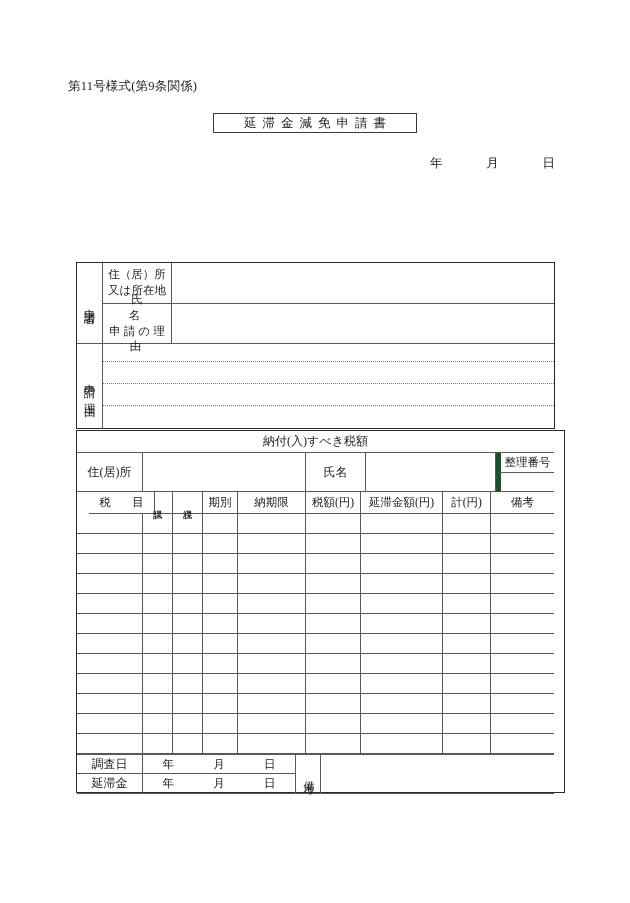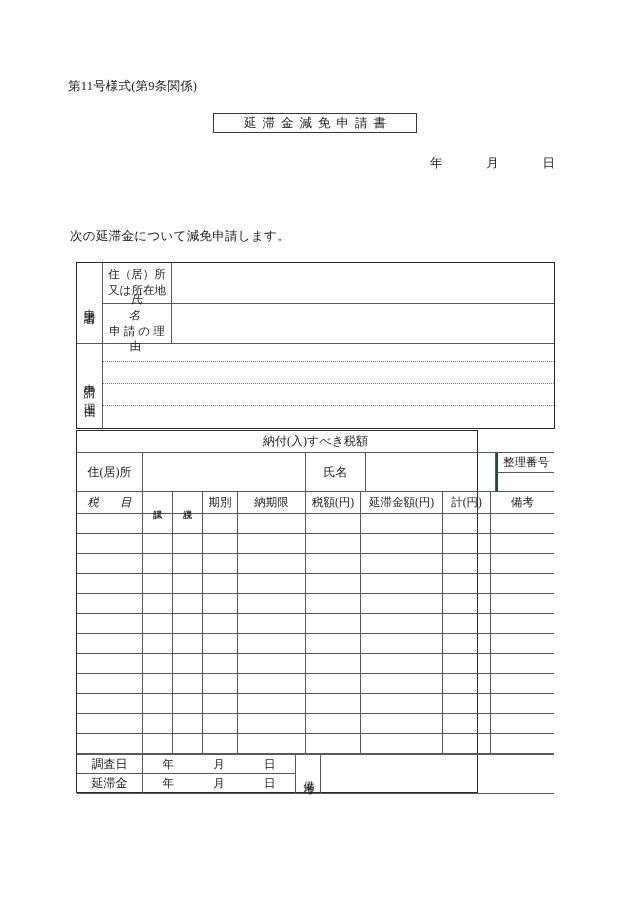--- a/index.html
+++ b/index.html
@@ -83,21 +83,21 @@
   .cell {
     position: absolute;
     box-sizing: border-box;
     display: flex;
     align-items: center;
     justify-content: center;
     font-size: 11.5px;
     line-height: 1.25;
     text-align: center;
   }
-  .bl { border-left: 2px solid #14532d; }
+  .bl { border-left: 5px solid #14532d; }
   .br { border-right: 1px solid #595959; }
   .bt { border-top: 1px solid #595959; }
   .bb { border-bottom: 1px solid #595959; }
 
   .vert {
     writing-mode: vertical-rl;
     text-orientation: upright;
     letter-spacing: 2px;
   }
   .vert-tight {
@@ -120,21 +120,20 @@
     line-height: 1.35;
   }
   .spread {
     display: inline-block;
     letter-spacing: 3px;
     text-indent: 3px;
   }
   .wide-sp {
     letter-spacing: 5px;
     text-indent: 5px;
-    font-style: italic;
   }
   .dotted-line {
     position: absolute;
     border-top: 1px dotted #7a7a7a;
   }
   .date-cells {
     position: absolute;
     display: flex;
     align-items: center;
     justify-content: space-around;
@@ -152,21 +151,20 @@
   <div class="title-box">
     <span>延滞金減免申請書</span>
   </div>
 
   <div class="date-line">
     <span>年</span>
     <span>月</span>
     <span>日</span>
   </div>
 
-  <div class="lead-text">次の延滞金について減免申請します。</div>
 
   <div class="frame" style="left:76px; top:262px; width:479px; height:167px;">
 
     <div class="cell br bb vert" style="left:0; top:0; width:26px; height:81px; font-size:11.5px;">申請者</div>
 
     <div class="cell br bb two-line" style="left:26px; top:0; width:69px; height:41px;">
       <span>住（居）所</span>
       <span>又は所在地</span>
     </div>
     <div class="cell bb" style="left:95px; top:0; width:382px; height:41px;"></div>
@@ -178,32 +176,32 @@
     <div class="cell bb" style="left:95px; top:41px; width:382px; height:40px;"></div>
 
     <div class="cell br vert" style="left:0; top:81px; width:26px; height:85px; font-size:11.5px;">申請の理由</div>
     <div class="cell" style="left:26px; top:81px; width:451px; height:85px;"></div>
 
     <div class="dotted-line" style="left:26px; top:98px; width:451px;"></div>
     <div class="dotted-line" style="left:26px; top:120px; width:451px;"></div>
     <div class="dotted-line" style="left:26px; top:142px; width:451px;"></div>
   </div>
 
-  <div class="frame" style="left:76px; top:430px; width:402px; height:363px;">
+  <div class="frame" style="left:76px; top:430px; width:489px; height:363px;">
 
     <div class="cell bb" style="left:0; top:0; width:477px; height:22px; font-size:12px;">納付(入)すべき税額</div>
 
     <div class="cell br bb" style="left:0; top:22px; width:66px; height:39px; font-size:12px;">住(居)所</div>
     <div class="cell br bb" style="left:66px; top:22px; width:163px; height:39px;"></div>
     <div class="cell br bb" style="left:229px; top:22px; width:60px; height:39px; font-size:12px;">氏名</div>
     <div class="cell br bb" style="left:289px; top:22px; width:130px; height:39px;"></div>
     <div class="cell bb bl" style="left:419px; top:22px; width:58px; height:20px; font-size:11.5px;">整理番号</div>
     <div class="cell bb bl" style="left:419px; top:42px; width:58px; height:19px;"></div>
 
-    <div class="cell br bb" style="left:0; top:61px; width:66px; height:22px;">
+    <div class="cell br bb" style="left:12px; top:61px; width:66px; height:22px;">
       <span class="wide-sp">税　目</span>
     </div>
     <div class="cell br bb stack" style="left:66px; top:61px; width:30px; height:22px; font-size:9px;">
       <span class="vert-tight">賦課</span>
     </div>
     <div class="cell br bb stack" style="left:96px; top:61px; width:30px; height:22px; font-size:9px;">
       <span class="vert-tight">課税</span>
     </div>
     <div class="cell br bb" style="left:126px; top:61px; width:35px; height:22px;">期別</div>
     <div class="cell br bb" style="left:161px; top:61px; width:68px; height:22px;">納期限</div>

